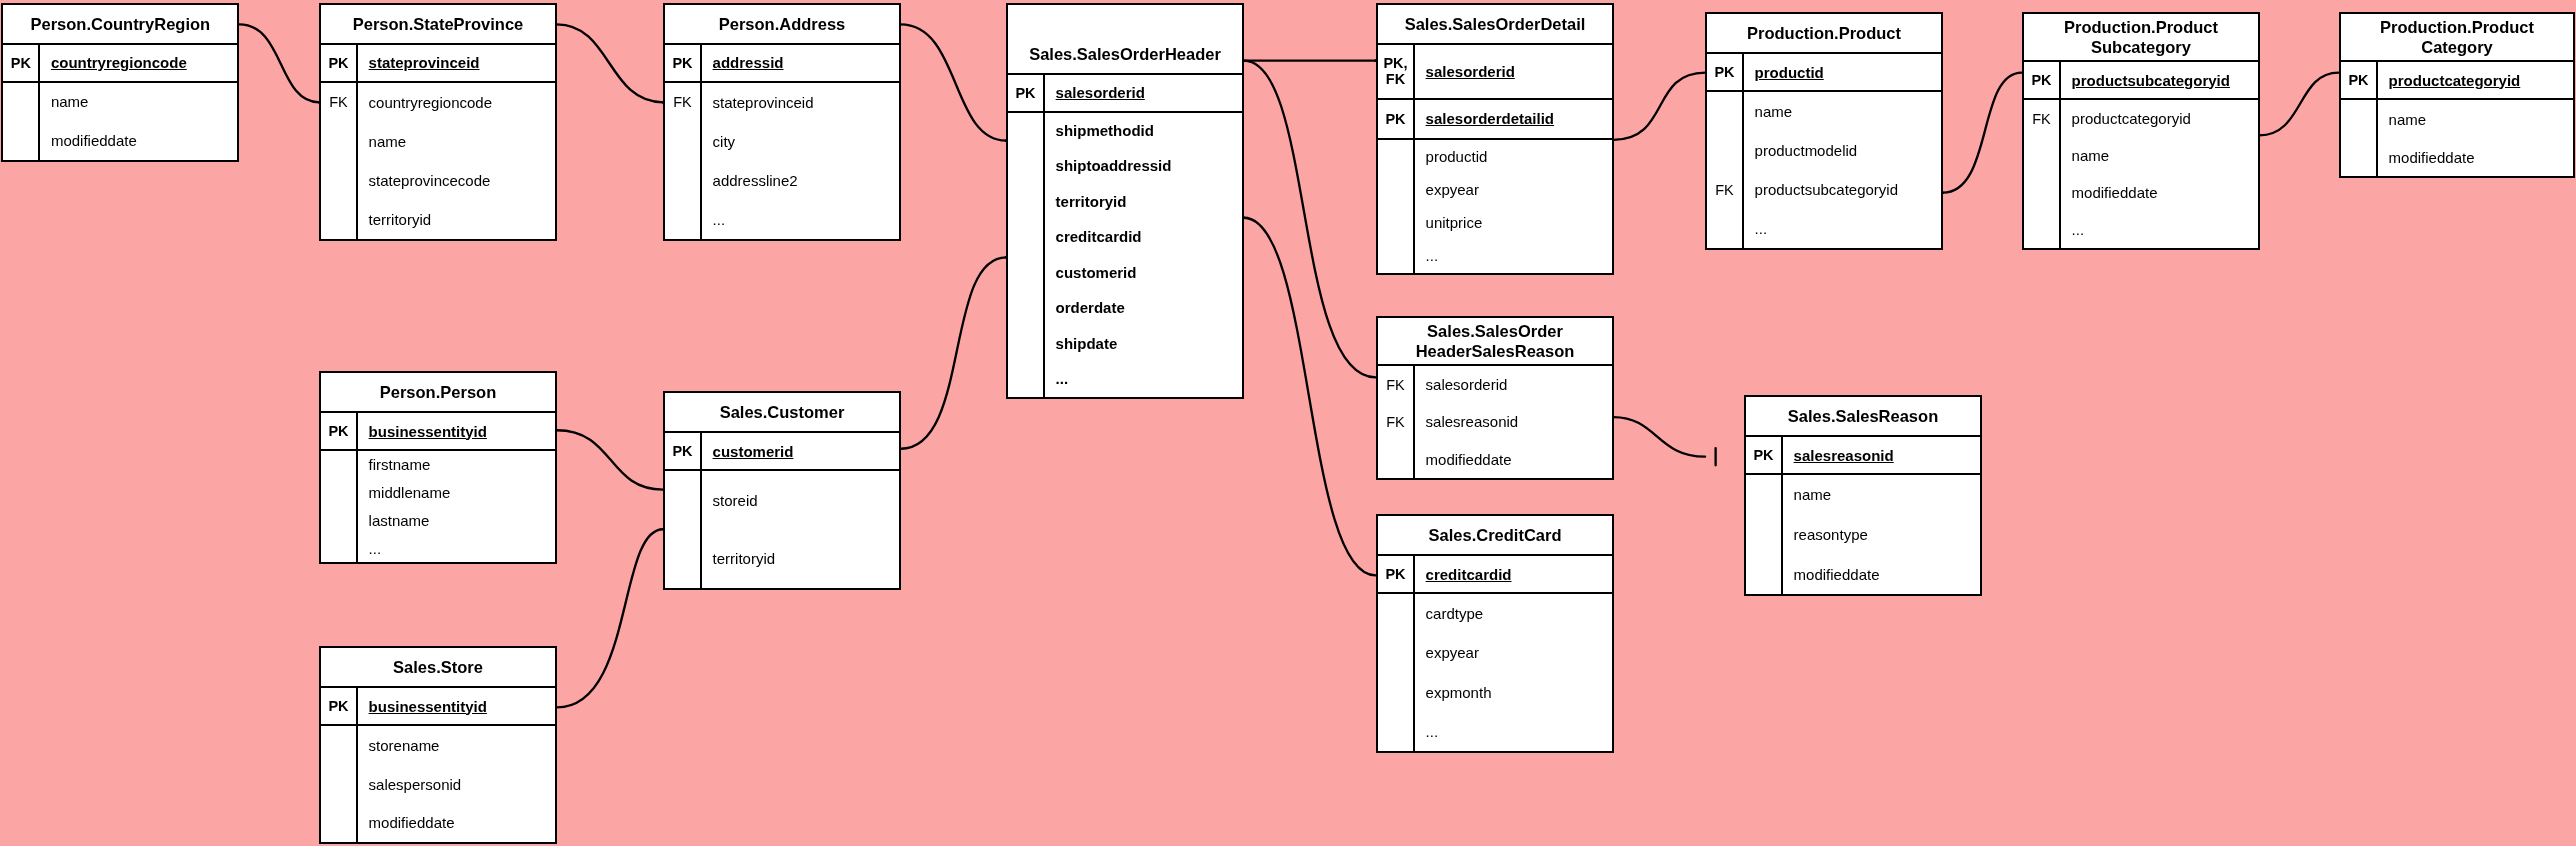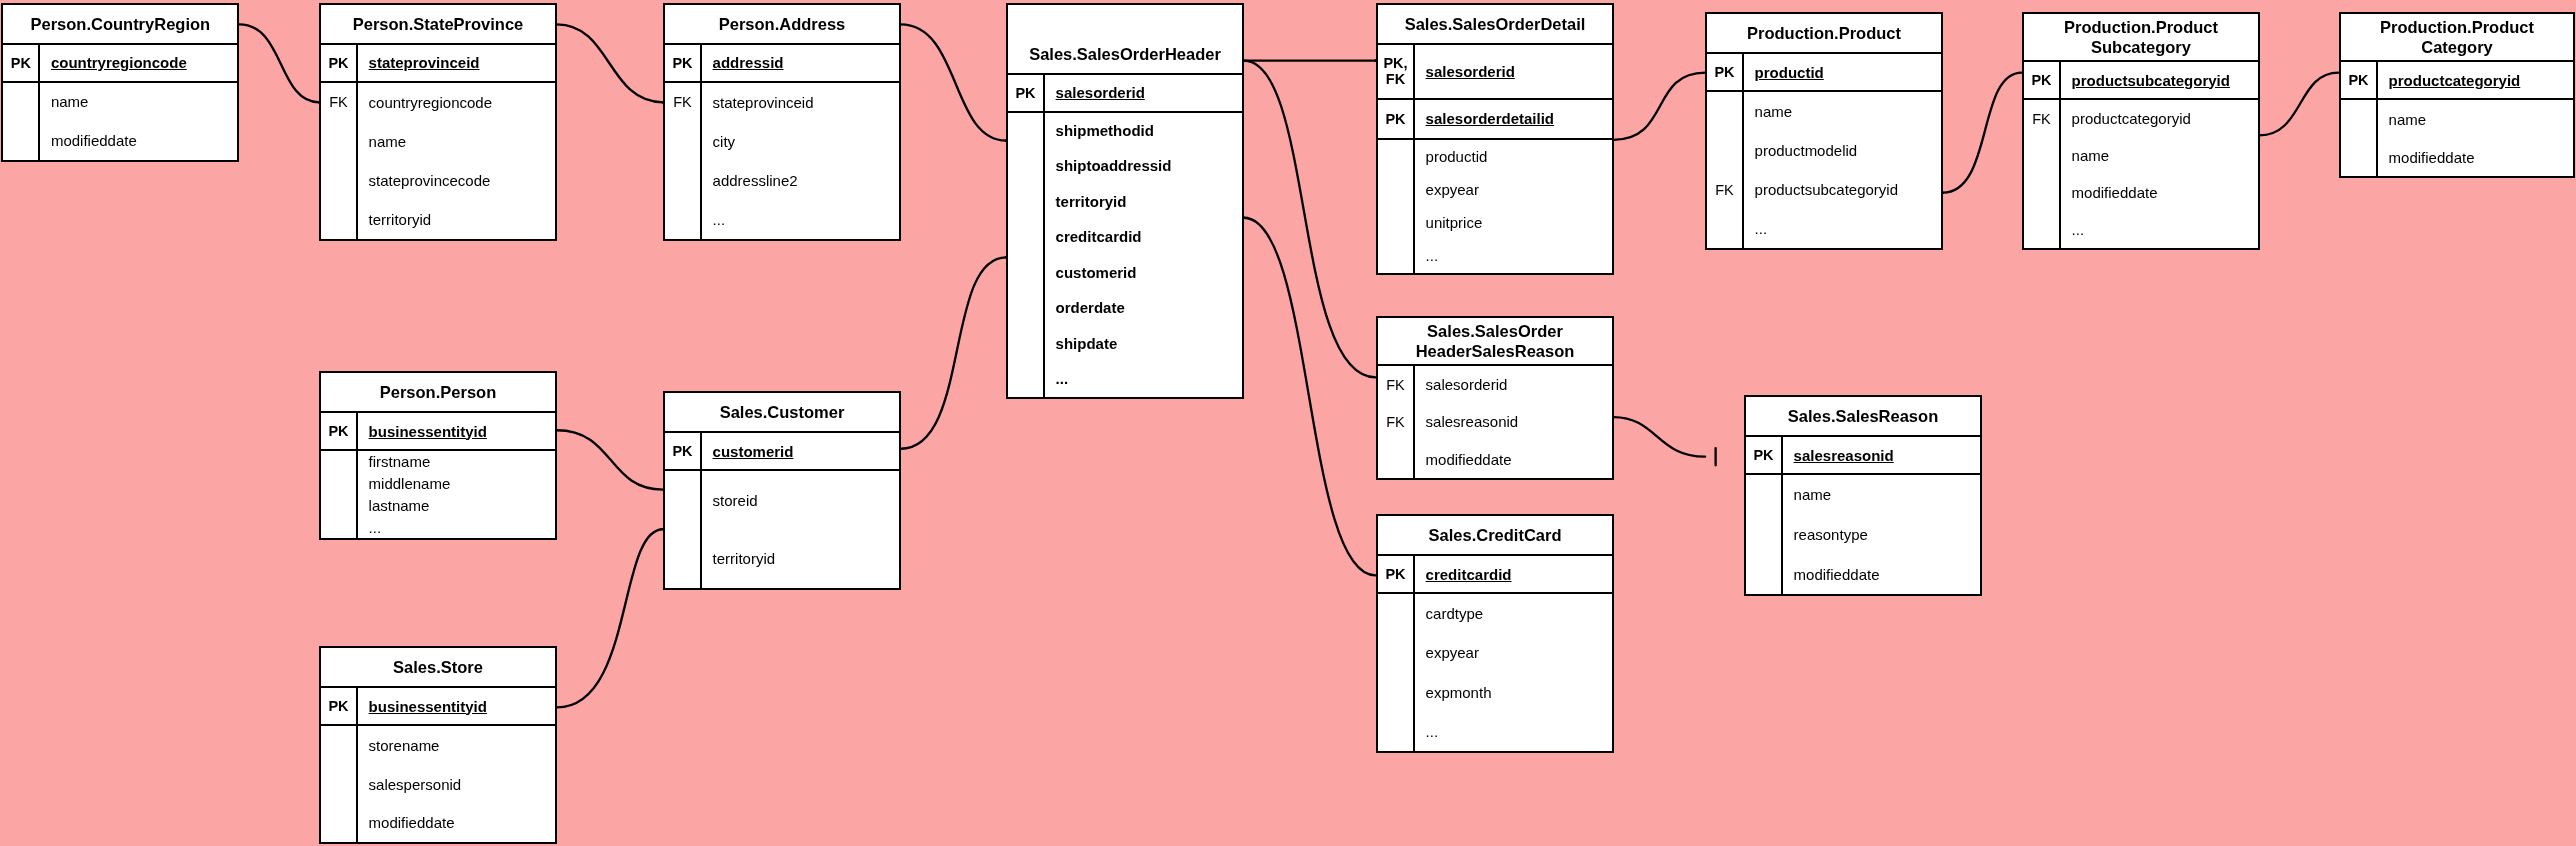--- a/index.html
+++ b/index.html
@@ -418,21 +418,21 @@
           <div class="attr-row">
             <div class="attr-key"></div>
             <div class="attr-name">name</div>
           </div>
           <div class="attr-row">
             <div class="attr-key"></div>
             <div class="attr-name">modifieddate</div>
           </div>
         </div>
       </div>
-      <div class="entity" style="left: 319px; top: 371px; width: 238px; height: 169px;">
+      <div class="entity" style="left: 319px; top: 371px; width: 238px; height: 193px;">
         <div class="entity-title" style="height: 40px; min-height: 40px;">Person.Person</div>
         <div class="attr-section pk-section" style="height: 38px;">
           <div class="attr-row">
             <div class="attr-key is-pk">PK</div>
             <div class="attr-name is-pk">businessentityid</div>
           </div>
         </div>
         <div class="attr-section body-section" style="flex: 1 1 auto;">
           <div class="attr-row">
             <div class="attr-key"></div>

